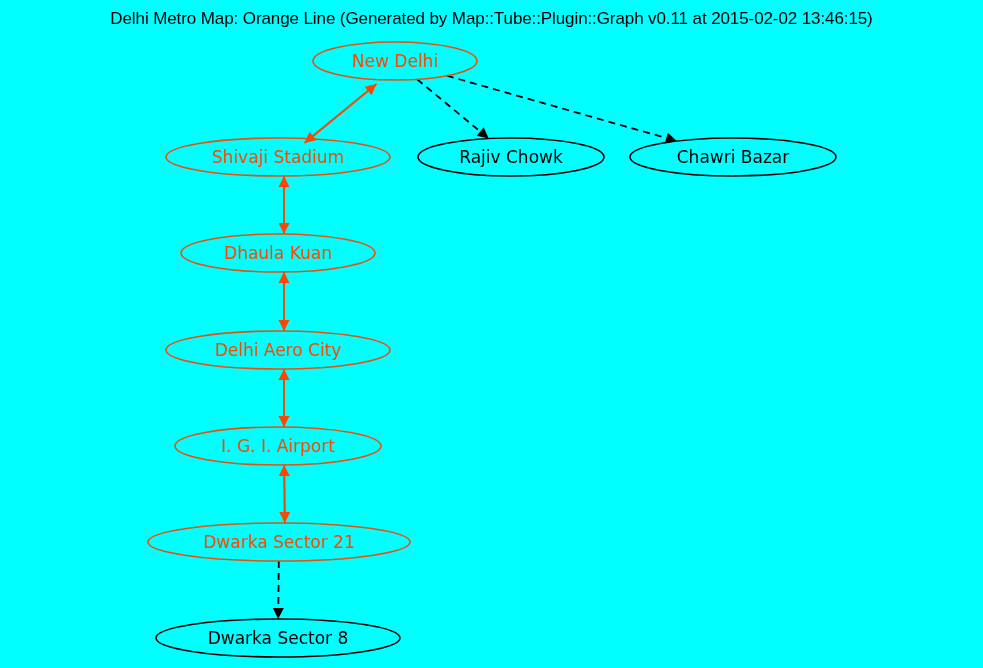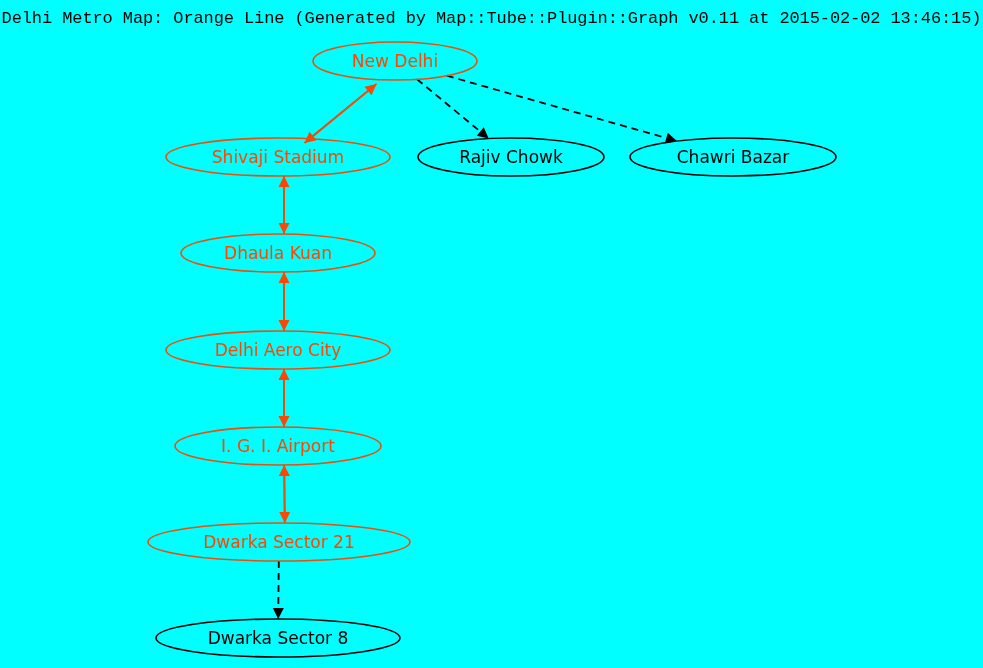--- a/index.html
+++ b/index.html
@@ -22,21 +22,21 @@
   }
   #graph-title {
     position: absolute;
     left: 0;
     top: 0;
     width: 983px;
     height: 38px;
     line-height: 38px;
     text-align: center;
     color: #000000;
-    font-family: Liberation Mono, monospace;
+    font-family: Liberation Sans, sans-serif;
     font-size: 17px;
     white-space: nowrap;
     letter-spacing: -0.1px;
   }
   #graph-svg {
     position: absolute;
     left: 0;
     top: 0;
   }
   .node-label {

